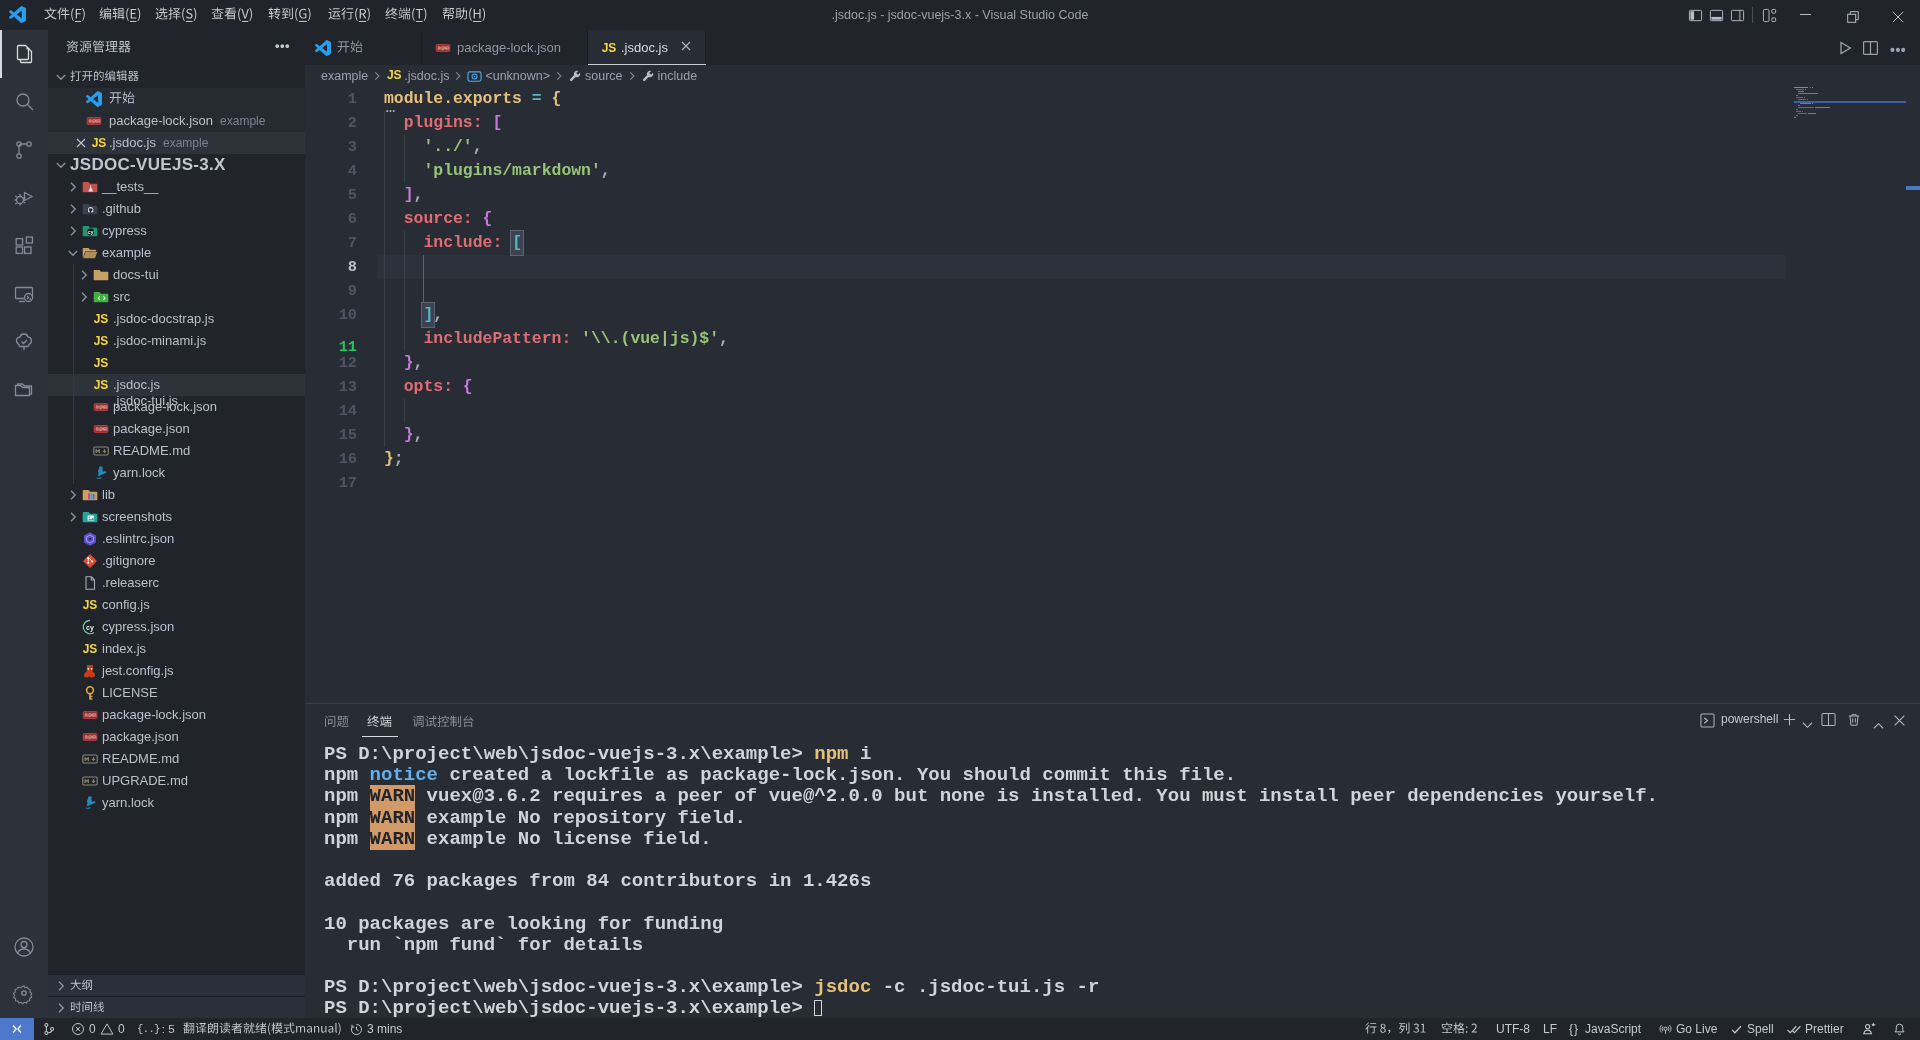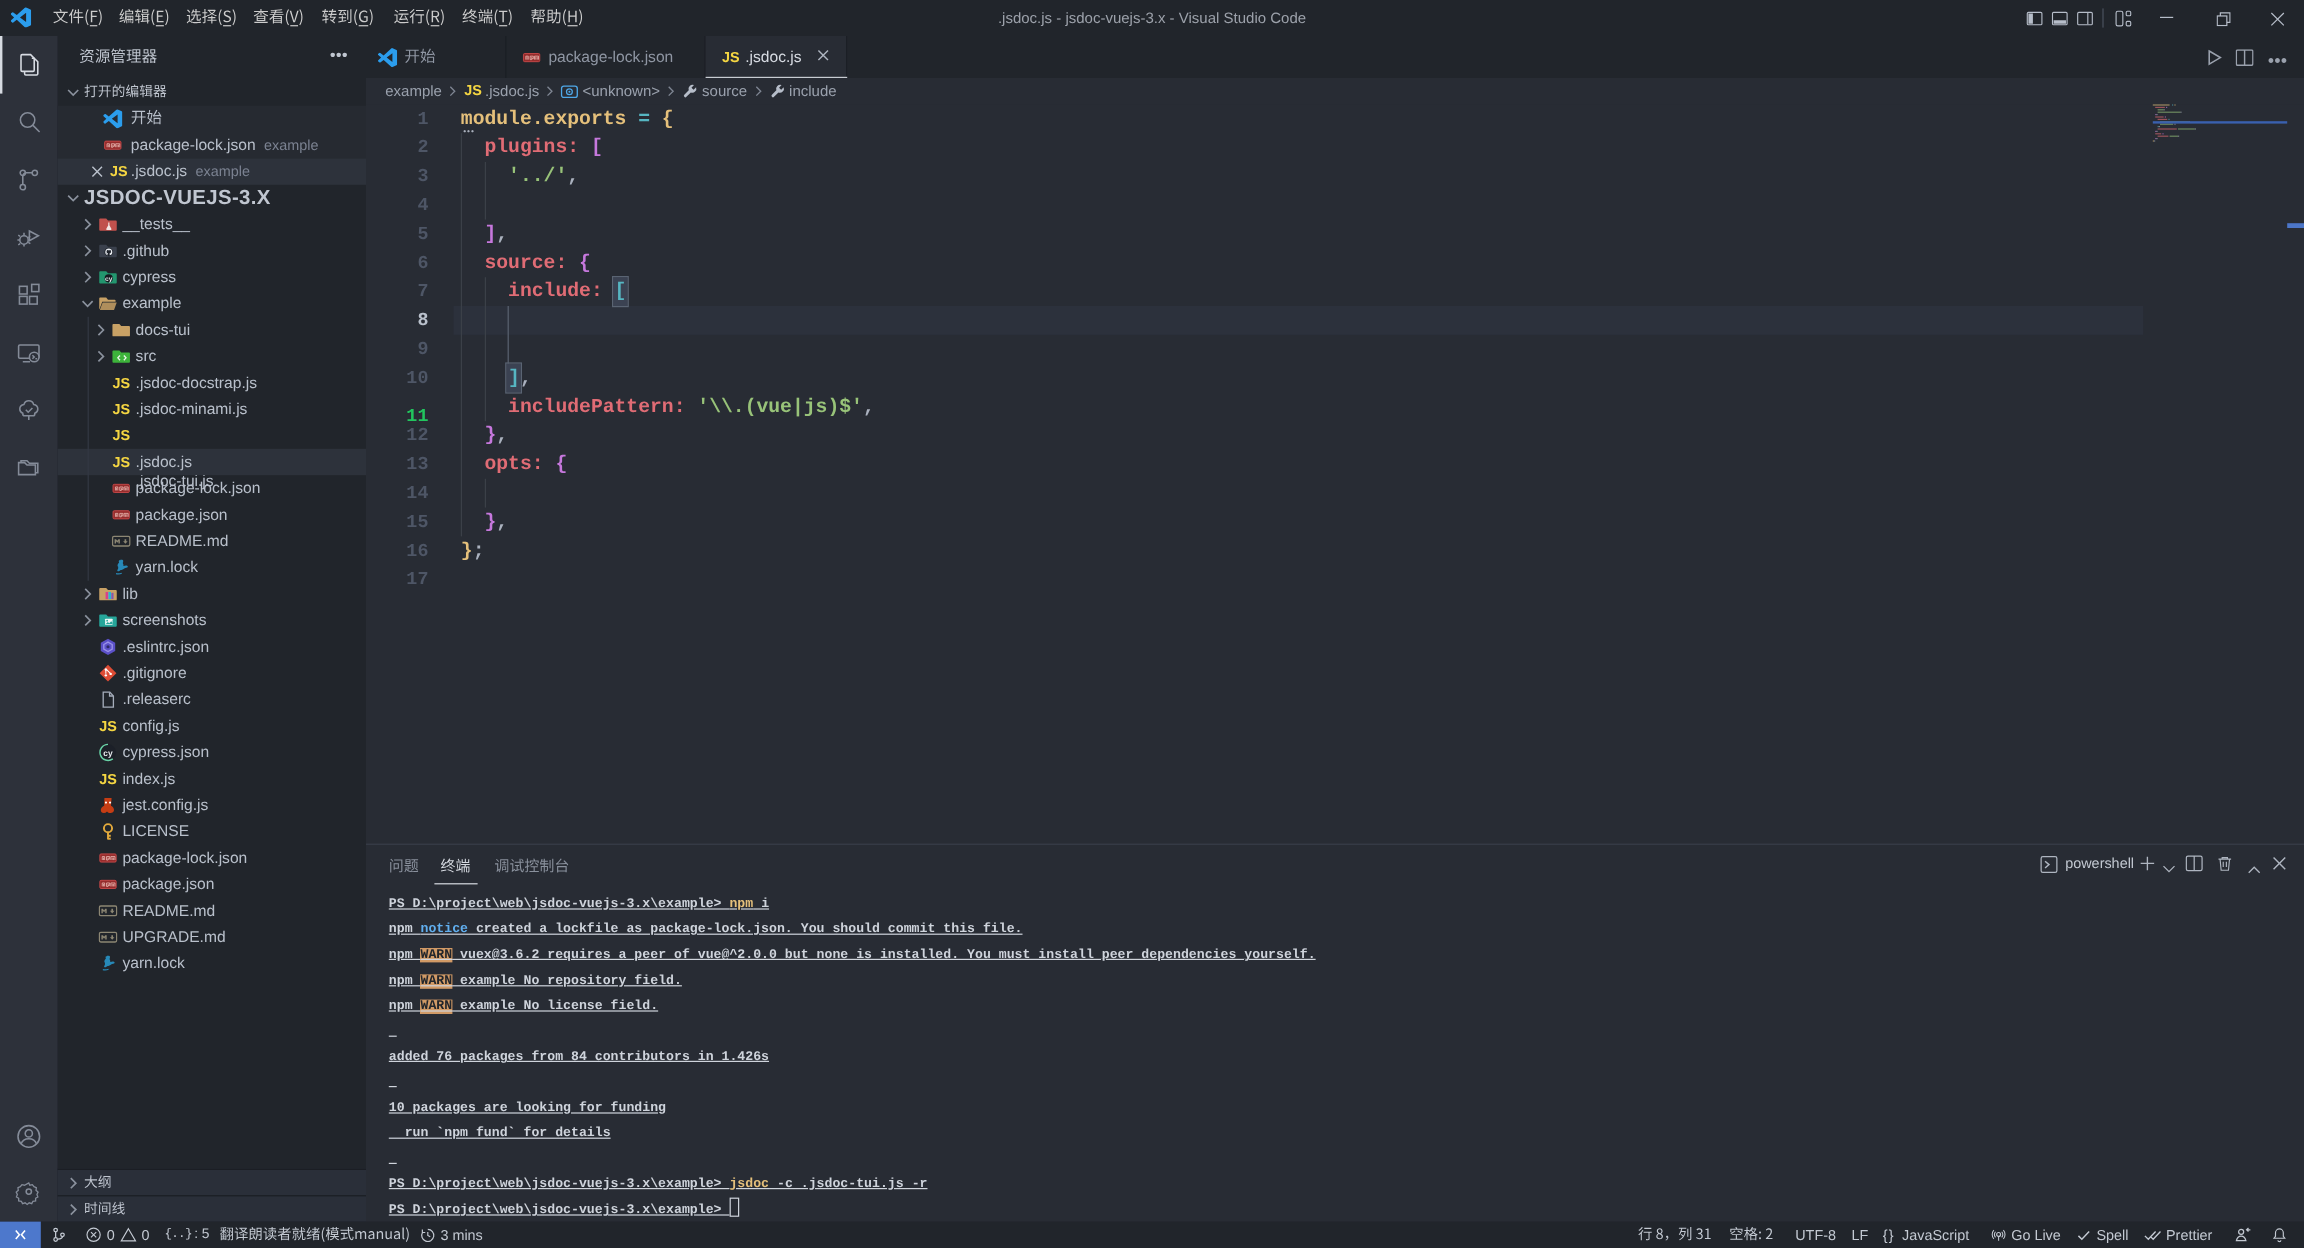--- a/index.html
+++ b/index.html
@@ -16,21 +16,21 @@
 .dim{color:#7b8291;font-size:12px;margin-left:7px;}
 #tabsrow{left:305px;top:30px;width:1615px;height:35px;background:#21252b;}
 .tab{top:0;height:35px;display:flex;align-items:center;font-size:13px;color:#8f96a3;border-right:1px solid #1b1f25;}
 #breadcrumbs{left:305px;top:65px;width:1615px;height:22px;background:#282c34;display:flex;align-items:center;color:#9aa1ad;font-size:12.5px;}
 #editor{left:305px;top:87px;width:1615px;height:616px;background:#282c34;}
 .cl{position:absolute;left:0;width:1615px;height:24px;line-height:24px;font-size:16.43px;}
 .ln{position:absolute;width:52px;text-align:right;color:#4e5666;font-size:15.3px;line-height:24px;font-family:"Liberation Mono",monospace;font-weight:700;}
 .red{color:#e06c75}.grn{color:#98c379}.gld{color:#e5c07b}.pur{color:#c678dd}.cyn{color:#56b6c2}.fg{color:#abb2bf}
 #panel{left:305px;top:703px;width:1615px;height:315px;background:#282c34;border-top:1px solid #3a3f4a;}
 .ptab{top:8px;height:22px;font-size:12.5px;display:flex;align-items:center;}
-#term{position:absolute;left:19px;top:40px;font-size:11px;line-height:21.2px;color:#cfd4dc;text-decoration:underline;}
+#term{position:absolute;left:19px;top:40px;font-size:19px;line-height:21.2px;color:#cfd4dc;}
 #statusbar{left:0;top:1018px;width:1920px;height:22px;background:#21252b;}
 .sitem{top:0;height:22px;display:flex;align-items:center;color:#c3c9d2;font-size:12px;gap:4px;}
 </style></head><body>
 <div class="abs" id="titlebar" style="">
     <div class="abs" style="left:9px;top:6px;width:18px;height:18px;"><svg width="17" height="17" viewBox="0 0 24 24">
         <path fill="#2b9ded" d="M23.15 2.587 18.21.321a1.494 1.494 0 0 0-1.705.29l-9.46 8.63-4.12-3.128a.999.999 0 0 0-1.276.057L.327 7.261A1 1 0 0 0 .326 8.74L3.899 12 .326 15.26a1 1 0 0 0 .001 1.479L1.65 17.94a.999.999 0 0 0 1.276.057l4.12-3.128 9.46 8.63a1.492 1.492 0 0 0 1.704.29l4.942-2.377A1.5 1.5 0 0 0 24 20.06V3.939a1.5 1.5 0 0 0-.85-1.352zm-5.146 14.861L10.826 12l7.178-5.448v10.896z"></path>
       </svg></div>
     <div class="abs menuitem" style="left:44px;">
       <svg class="cjk" width="42" height="16" viewBox="0 0 42 16" fill="#cccccc">
         <path transform="translate(0.00,11.44) scale(0.01300,-0.01300)" d="M423 823C453 774 485 707 497 666L580 693C566 734 531 799 501 847ZM50 664V590H206C265 438 344 307 447 200C337 108 202 40 36 -7C51 -25 75 -60 83 -78C250 -24 389 48 502 146C615 46 751 -28 915 -73C928 -52 950 -20 967 -4C807 36 671 107 560 201C661 304 738 432 796 590H954V664ZM504 253C410 348 336 462 284 590H711C661 455 592 344 504 253Z"></path>
@@ -603,20 +603,21 @@
     <div class="ln" style="left:0;top:248px;color:#22c55e;">11</div>
     <div class="ln" style="left:0;top:264px;color:#4e5666;">12</div>
     <div class="ln" style="left:0;top:288px;color:#4e5666;">13</div>
     <div class="ln" style="left:0;top:312px;color:#4e5666;">14</div>
     <div class="ln" style="left:0;top:336px;color:#4e5666;">15</div>
     <div class="ln" style="left:0;top:360px;color:#4e5666;">16</div>
     <div class="ln" style="left:0;top:384px;color:#4e5666;">17</div>
     <div class="cl mono" style="top:24px;padding-left:79px;"><span class="fg">  </span><span class="red">plugins:</span><span class="fg"> </span><span class="pur">[</span></div>
     <div class="cl mono" style="top:0px;padding-left:79px;"><span class="gld">module.exports</span><span class="fg"> </span><span class="cyn">=</span><span class="fg"> </span><span class="gld">{</span></div>
     <div class="cl mono" style="top:48px;padding-left:79px;"><span class="fg">    </span><span class="grn">'../'</span><span class="fg">,</span></div>
+    <div class="cl mono" style="top:72px;padding-left:79px;"><span class="fg">    </span><span class="grn">'plugins/markdown'</span><span class="fg">,</span></div>
     <div class="cl mono" style="top:96px;padding-left:79px;"><span class="fg">  </span><span class="pur">]</span><span class="fg">,</span></div>
     <div class="cl mono" style="top:144px;padding-left:79px;"><span class="fg">    </span><span class="red">include:</span><span class="fg"> </span><span class="cyn">[</span></div>
     <div class="cl mono" style="top:120px;padding-left:79px;"><span class="fg">  </span><span class="red">source:</span><span class="fg"> </span><span class="pur">{</span></div>
     <div class="cl mono" style="top:216px;padding-left:79px;"><span class="fg">    </span><span class="cyn">]</span><span class="fg">,</span></div>
     <div class="cl mono" style="top:240px;padding-left:79px;"><span class="fg">    </span><span class="red">includePattern:</span><span class="fg"> </span><span class="grn">'\\.(vue|js)$'</span><span class="fg">,</span></div>
     <div class="cl mono" style="top:264px;padding-left:79px;"><span class="fg">  </span><span class="pur">}</span><span class="fg">,</span></div>
     <div class="cl mono" style="top:288px;padding-left:79px;"><span class="fg">  </span><span class="red">opts:</span><span class="fg"> </span><span class="pur">{</span></div>
     <div class="cl mono" style="top:336px;padding-left:79px;"><span class="fg">  </span><span class="pur">}</span><span class="fg">,</span></div>
     <div class="cl mono" style="top:360px;padding-left:79px;"><span class="gld">}</span><span class="fg">;</span></div>
     <div class="abs" style="left:81px;top:22.5px;width:12px;height:2px;color:#aab1bd;font-size:7px;line-height:2px;letter-spacing:0.8px;">•••</div>

